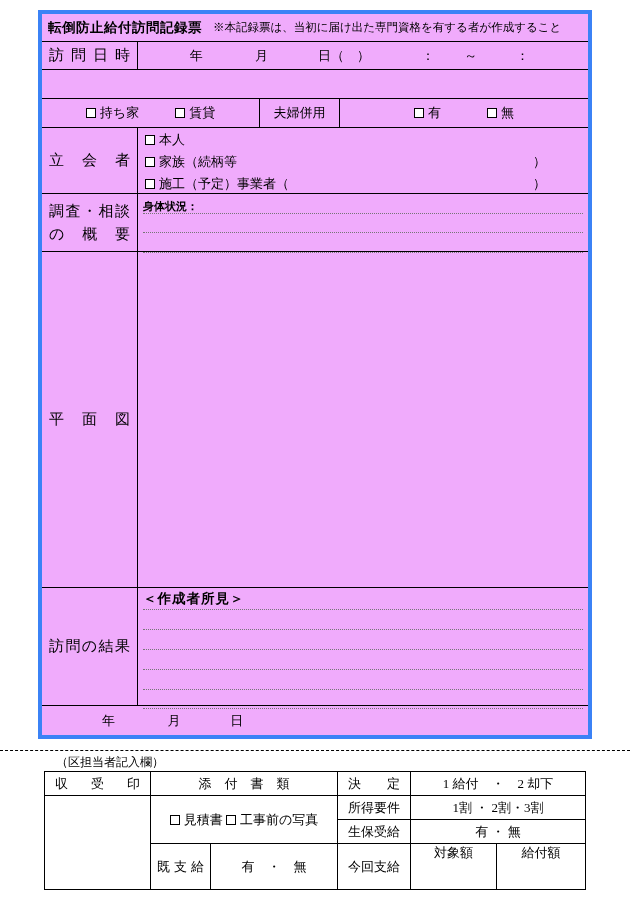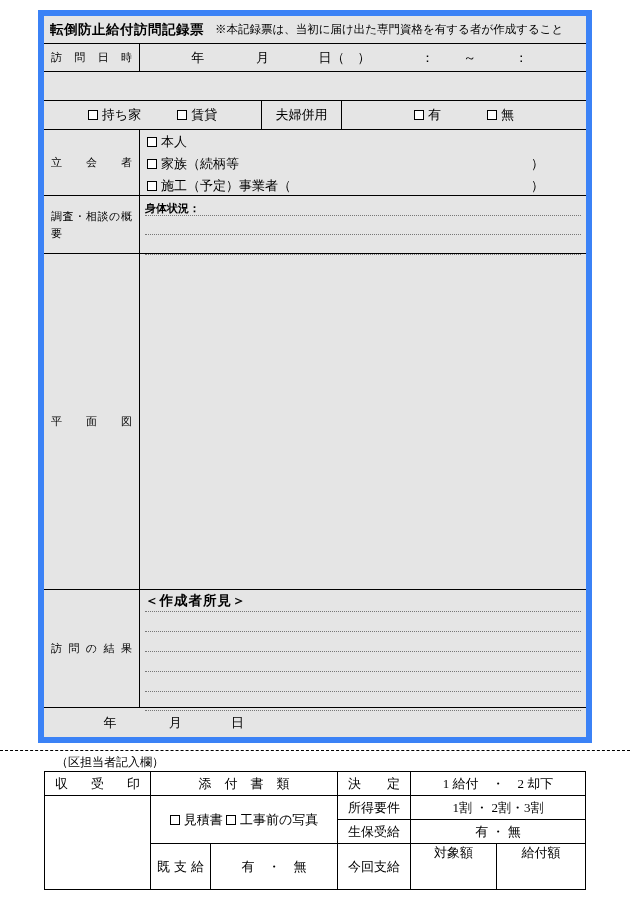--- a/index.html
+++ b/index.html
@@ -4,29 +4,29 @@
 <style>
   html,body{margin:0;padding:0;background:#fff;}
   .page{
     position:relative;width:630px;height:903px;background:#ffffff;
     font-family:"Liberation Serif","DejaVu Serif",serif;color:#000;
     overflow:hidden;
   }
   
   .main-form{
     position:absolute;left:38px;top:10px;width:554px;
-    border:6px solid #3b82f6;box-sizing:border-box;background:#e5e5e5;
+    border:4px solid #3b82f6;box-sizing:border-box;background:#f0abfc;
   }
   .row{display:flex;border-top:1px solid #000;box-sizing:border-box;}
   .row.first{border-top:none;}
   .label{
     width:96px;flex:none;border-right:1px solid #000;box-sizing:border-box;
     display:flex;align-items:center;padding:0 7px;
   }
-  .jl{width:100%;text-align:justify;text-align-last:justify;font-size:11px;line-height:1.5;}
+  .jl{width:100%;text-align:justify;text-align-last:justify;font-size:15px;line-height:1.5;}
   .content{flex:1;min-width:0;box-sizing:border-box;position:relative;}
   .title-row{height:27px;align-items:center;padding-left:6px;box-sizing:border-box;}
   .form-title{font-weight:bold;font-size:13.5px;letter-spacing:.5px;}
   .form-note{font-size:11.5px;margin-left:11px;}
   .tok{position:absolute;top:50%;transform:translateY(-50%);font-size:13px;white-space:pre;}
   .cb{
     display:inline-block;width:10px;height:10px;border:1px solid #000;
     vertical-align:-1px;margin-right:4px;background:#fff;box-sizing:border-box;
   }
   .cbitem{font-size:13px;white-space:nowrap;}

